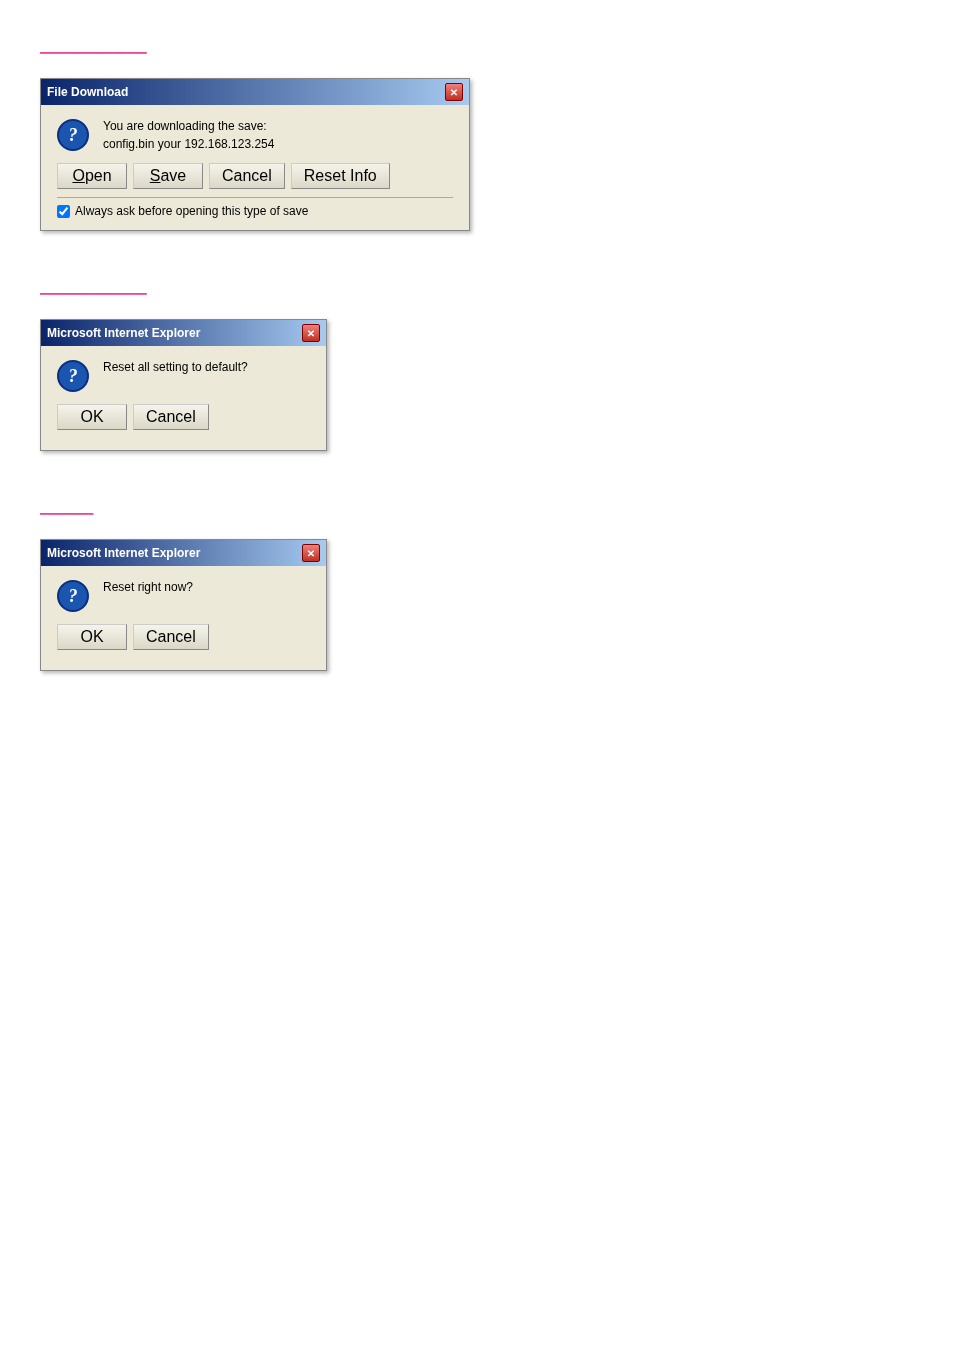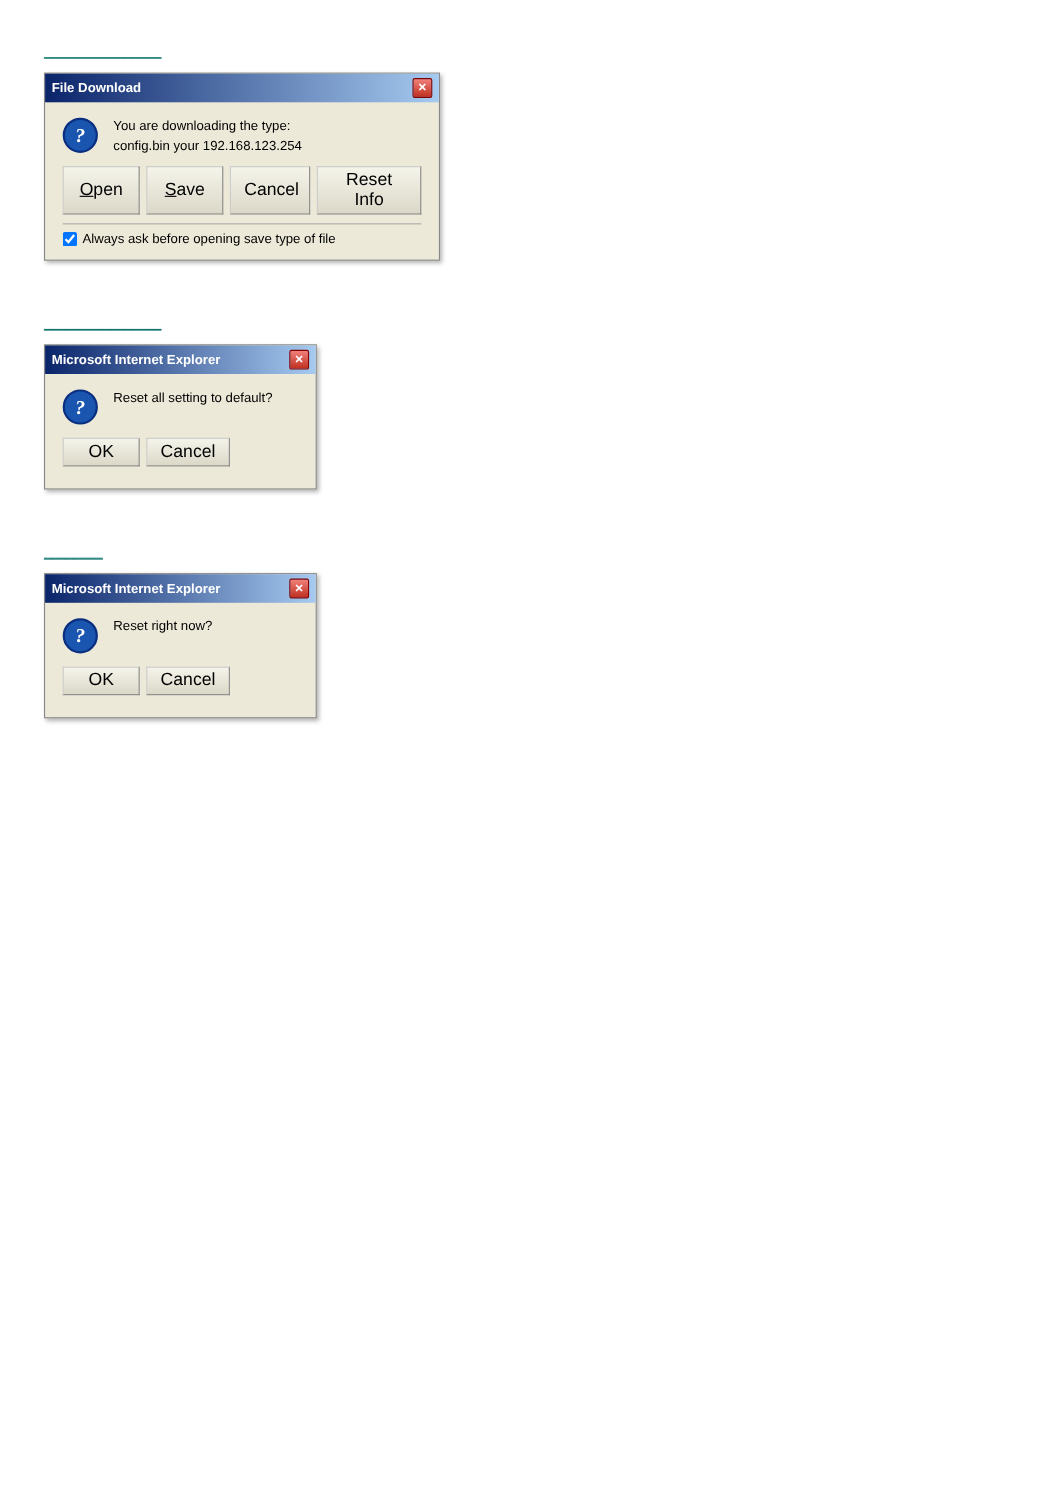--- a/index.html
+++ b/index.html
@@ -10,23 +10,23 @@
       font-size: 12px;
       color: #000000;
       width: 954px;
       min-height: 1351px;
       padding: 40px;
     }
 
     
     .section-link {
       display: inline-block;
-      color: #0f766e;
+      color: #ec4899;
       text-decoration: underline;
-      margin-bottom: 12px;
+      margin-bottom: 24px;
       font-size: 12px;
     }
 
     
     .dialog {
       border: 1px solid #888;
       background: #ece9d8;
       box-shadow: 2px 2px 4px rgba(0,0,0,0.3);
       margin-bottom: 50px;
     }
@@ -131,25 +131,25 @@
       margin-top: 4px;
     }
 
     .checkbox-row input[type="checkbox"] {
       width: 13px;
       height: 13px;
     }
 
     
     .dialog-file-download {
-      width: 360px;
+      width: 430px;
     }
 
     .dialog-msie {
-      width: 248px;
+      width: 287px;
     }
 
     
     .divider-line {
       border: none;
       border-top: 1px solid #aaa;
       margin: 8px 0 6px 0;
     }
 
     
@@ -173,21 +173,21 @@
       <div class="dialog-titlebar-title">
         <span>File Download</span>
       </div>
       <div class="close-btn">✕</div>
     </div>
 
     <div class="dialog-body">
       <div class="content-row">
         <div class="question-icon">?</div>
         <div class="content-text">
-          <span>You are downloading the type:</span>
+          <span>You are downloading the save:</span>
           <span>config.bin your 192.168.123.254</span>
         </div>
       </div>
 
 
       <div class="btn-row">
         <button class="dialog-btn">
           <span><span class="accel">O</span>pen</span>
         </button>
         <button class="dialog-btn">
@@ -198,21 +198,21 @@
         </button>
         <button class="dialog-btn">
           <span>Reset Info</span>
         </button>
       </div>
 
       <hr class="divider-line">
 
       <div class="checkbox-row">
         <input type="checkbox" checked="" style="">
-        <label>Always ask before opening save type of file</label>
+        <label>Always ask before opening this type of save</label>
       </div>
     </div>
   </div>
 </div>
 
 <div class="section">
   <a class="section-link">________________</a>
 
   <div class="dialog dialog-msie">
 

